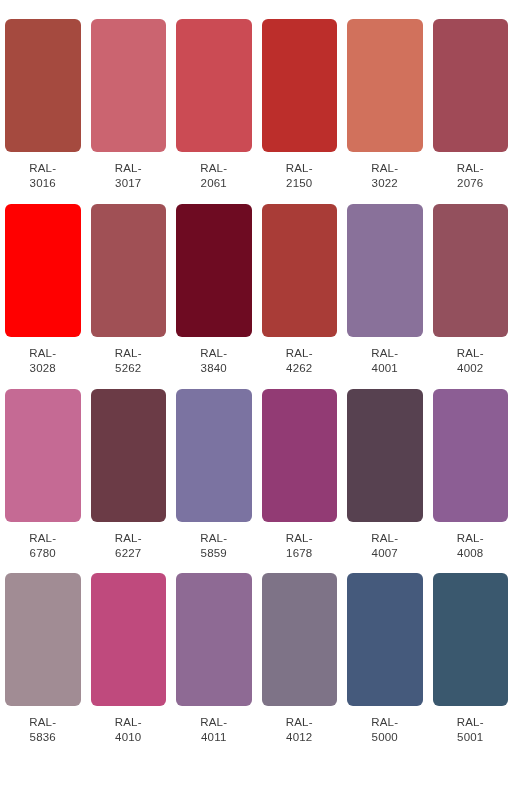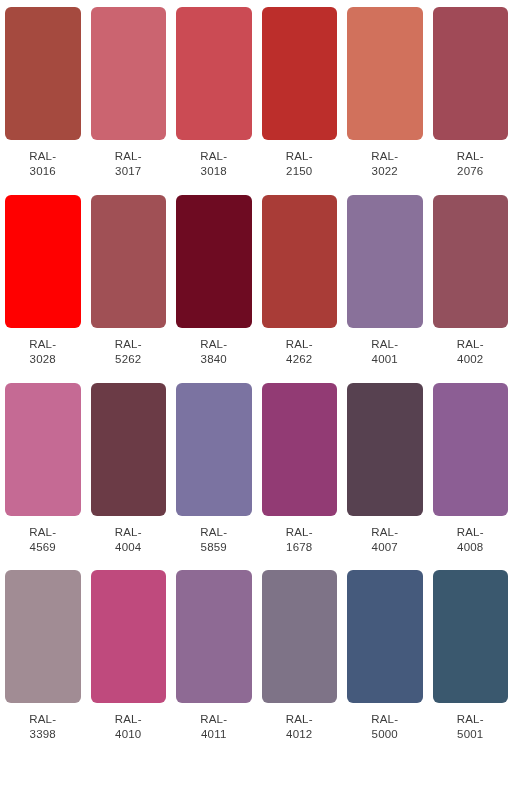--- a/index.html
+++ b/index.html
@@ -13,21 +13,21 @@
     font-family: "Liberation Sans", sans-serif;
     overflow: hidden;
   }
   #palette-grid {
     display: grid;
     grid-template-columns: repeat(6, 1fr);
     grid-template-rows: repeat(4, 1fr);
     width: 513px;
     height: 751px;
     box-sizing: border-box;
-    padding: 0px 0px 0px 0px;
+    padding: 12px 0px 0px 0px;
   }
   .swatch-cell {
     display: flex;
     flex-direction: column;
     align-items: center;
     box-sizing: border-box;
     padding: 7px 5px 0px 5px;
   }
   .swatch-chip {
     width: 100%;
@@ -64,21 +64,21 @@
       <div class="swatch-chip" style="background-color: rgb(203, 100, 112);"></div>
       <div class="swatch-label">
         <span class="label-prefix">RAL-</span>
         <span class="label-code">3017</span>
       </div>
     </div>
     <div class="swatch-cell">
       <div class="swatch-chip" style="background-color: rgb(203, 75, 84);"></div>
       <div class="swatch-label">
         <span class="label-prefix">RAL-</span>
-        <span class="label-code">3018</span>
+        <span class="label-code">2061</span>
       </div>
     </div>
     <div class="swatch-cell">
       <div class="swatch-chip" style="background-color: rgb(188, 46, 43);"></div>
       <div class="swatch-label">
         <span class="label-prefix">RAL-</span>
         <span class="label-code">2150</span>
       </div>
     </div>
     <div class="swatch-cell">
@@ -134,28 +134,28 @@
       <div class="swatch-chip" style="background-color: rgb(147, 80, 93);"></div>
       <div class="swatch-label">
         <span class="label-prefix">RAL-</span>
         <span class="label-code">4002</span>
       </div>
     </div>
     <div class="swatch-cell">
       <div class="swatch-chip" style="background-color: rgb(197, 106, 148);"></div>
       <div class="swatch-label">
         <span class="label-prefix">RAL-</span>
-        <span class="label-code">4569</span>
+        <span class="label-code">6780</span>
       </div>
     </div>
     <div class="swatch-cell">
       <div class="swatch-chip" style="background-color: rgb(107, 59, 70);"></div>
       <div class="swatch-label">
         <span class="label-prefix">RAL-</span>
-        <span class="label-code">4004</span>
+        <span class="label-code">6227</span>
       </div>
     </div>
     <div class="swatch-cell">
       <div class="swatch-chip" style="background-color: rgb(123, 115, 161);"></div>
       <div class="swatch-label">
         <span class="label-prefix">RAL-</span>
         <span class="label-code">5859</span>
       </div>
     </div>
     <div class="swatch-cell">
@@ -176,21 +176,21 @@
       <div class="swatch-chip" style="background-color: rgb(140, 94, 148);"></div>
       <div class="swatch-label">
         <span class="label-prefix">RAL-</span>
         <span class="label-code">4008</span>
       </div>
     </div>
     <div class="swatch-cell">
       <div class="swatch-chip" style="background-color: rgb(161, 140, 148);"></div>
       <div class="swatch-label">
         <span class="label-prefix">RAL-</span>
-        <span class="label-code">3398</span>
+        <span class="label-code">5836</span>
       </div>
     </div>
     <div class="swatch-cell">
       <div class="swatch-chip" style="background-color: rgb(191, 74, 125);"></div>
       <div class="swatch-label">
         <span class="label-prefix">RAL-</span>
         <span class="label-code">4010</span>
       </div>
     </div>
     <div class="swatch-cell">

